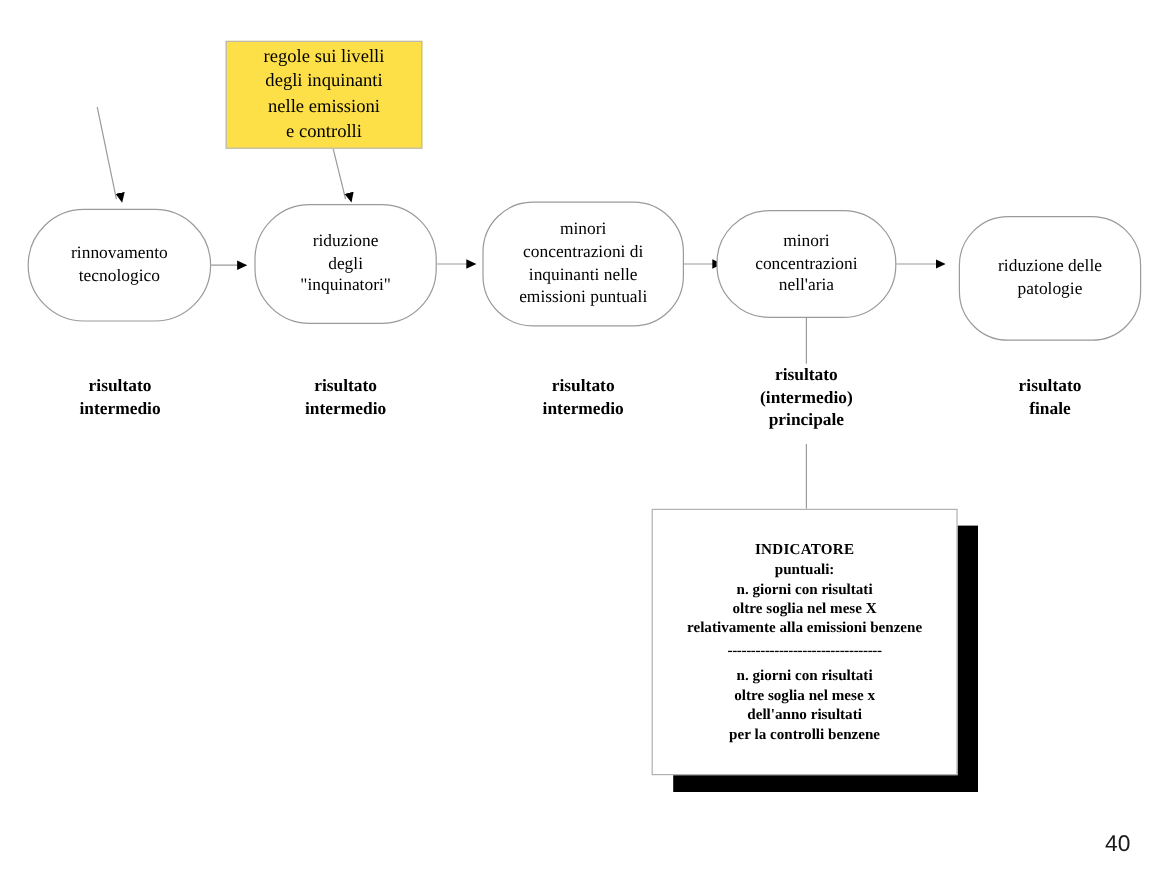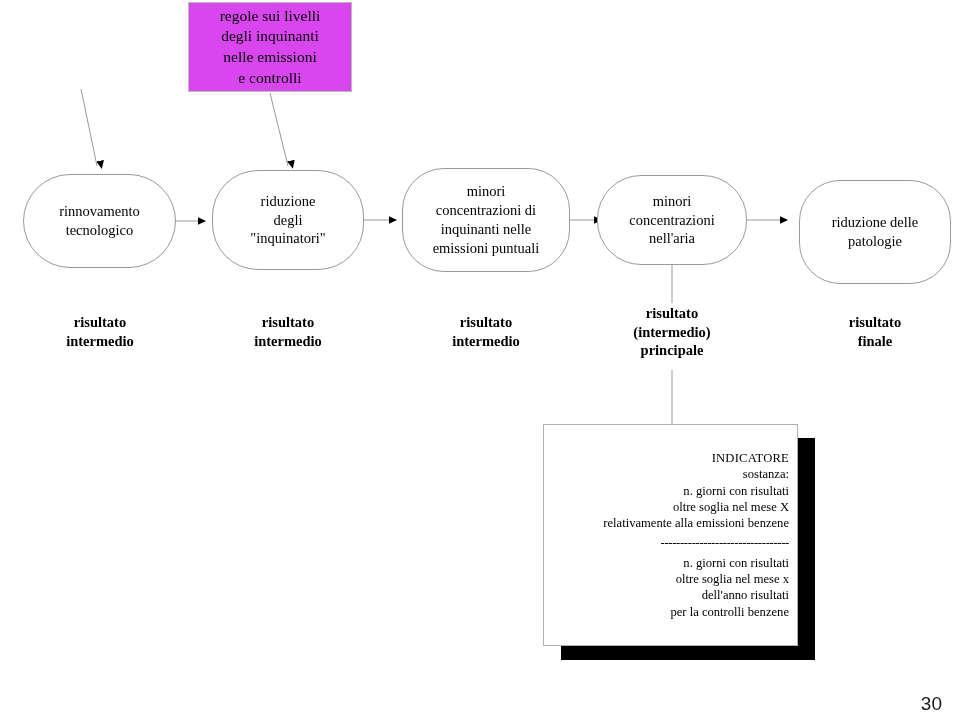--- a/index.html
+++ b/index.html
@@ -26,28 +26,29 @@
     width: 960px;
     height: 724px;
     pointer-events: none;
   }
 
   
   .policy-box {
     position: absolute;
     box-sizing: border-box;
     border: 1px solid #b9b9b9;
-    background: #d946ef;
+    background: #fde047;
     display: flex;
     align-items: center;
     justify-content: center;
     text-align: center;
     font-size: 15.5px;
     line-height: 1.33;
     z-index: 3;
+    margin-top: 32px;
   }
   .policy-box .txt { padding: 0 6px; }
 
   
   .result-box {
     position: absolute;
     box-sizing: border-box;
     border: 1px solid #9a9a9a;
     background: #ffffff;
     display: flex;
@@ -78,23 +79,24 @@
     z-index: 1;
   }
   #indicator-box {
     position: absolute;
     box-sizing: border-box;
     border: 1px solid #b0b0b0;
     background: #ffffff;
     z-index: 2;
     display: flex;
     flex-direction: column;
-    align-items: flex-end;
+    align-items: center;
     justify-content: center;
     padding: 18px 8px;
+    font-weight: bold;
   }
   #indicator-box .line {
     font-size: 12.6px;
     line-height: 1.29;
     text-align: center;
     white-space: nowrap;
   }
   #indicator-box .line.title { letter-spacing: 0.2px; }
   #indicator-box .rule {
     font-size: 12.6px;
@@ -192,26 +194,26 @@
   <div class="caption" style="left:406px; top:313px; width:160px;">risultato<br>intermedio</div>
 
   <div class="caption" style="left:592px; top:304px; width:160px;">risultato<br>(intermedio)<br>principale</div>
 
   <div class="caption" style="left:795px; top:313px; width:160px;">risultato<br>finale</div>
 
   <div id="indicator-shadow" style="left:561px; top:438px; width:254px; height:222px;"></div>
 
   <div id="indicator-box" style="left:543px; top:424px; width:255px; height:222px;">
     <div class="line title">INDICATORE</div>
-    <div class="line">sostanza:</div>
+    <div class="line">puntuali:</div>
     <div class="line">n. giorni con risultati</div>
     <div class="line">oltre soglia nel mese X</div>
     <div class="line">relativamente alla emissioni benzene</div>
     <div class="rule">---------------------------------</div>
     <div class="line">n. giorni con risultati</div>
     <div class="line">oltre soglia nel mese x</div>
     <div class="line">dell'anno risultati</div>
     <div class="line">per la controlli benzene</div>
   </div>
 
-  <div id="page-number">30</div>
+  <div id="page-number">40</div>
 
 </div>
 
 </body></html>

